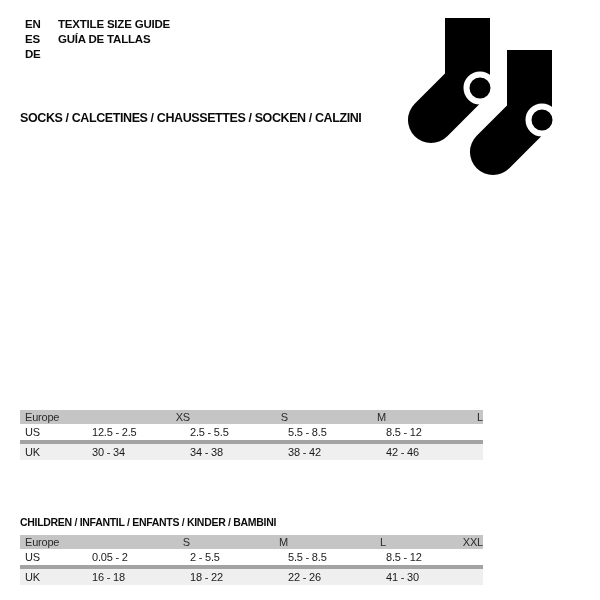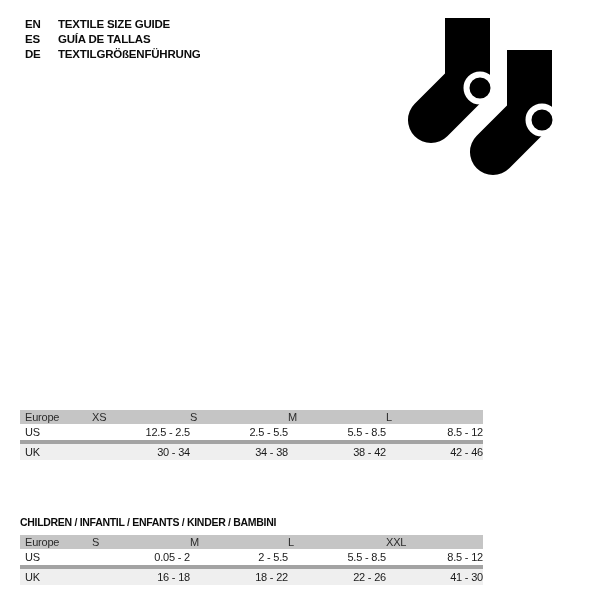--- a/index.html
+++ b/index.html
@@ -67,29 +67,29 @@
     table-layout: fixed;
   }
   table.size-table th {
     background: #c5c5c5;
     font-weight: 400;
     font-size: 11px;
     letter-spacing: -0.2px;
     color: #2b2b2b;
     height: 14px;
     padding: 0;
-    text-align: left;
+    text-align: right;
   }
   table.size-table td {
     font-size: 11px;
     letter-spacing: -0.2px;
     color: #1a1a1a;
     height: 16px;
     padding: 0;
-    text-align: right;
+    text-align: left;
     vertical-align: middle;
   }
   table.size-table th.first,
   table.size-table td.first {
     text-align: left;
     padding-left: 5px;
     margin-left: 32px;
   }
   tr.row-us td { background: #ffffff; border-bottom: 4px solid #a3a3a3; }
   tr.row-uk td { background: #efefef; }
@@ -103,24 +103,24 @@
     <div class="lang-row">
       <span class="lang-code">EN</span>
       <span class="lang-label">TEXTILE SIZE GUIDE</span>
     </div>
     <div class="lang-row">
       <span class="lang-code">ES</span>
       <span class="lang-label">GUÍA DE TALLAS</span>
     </div>
     <div class="lang-row">
       <span class="lang-code">DE</span>
-      <span class="lang-label">TEXTILGRÖßENFÜHRUNG</span>
     </div>
   </div>
 
+  <div class="category-line">SOCKS / CALCETINES / CHAUSSETTES / SOCKEN / CALZINI</div>
 
   <svg class="socks-svg" width="205" height="195" viewBox="0 0 205 195" xmlns="http://www.w3.org/2000/svg" aria-hidden="true">
 
     <g>
       <path d="M 50 13 H 95 V 88.6 L 52.3 131.3 A 23 23 0 0 1 19.7 98.7 L 50 68.4 Z" fill="#000"></path>
       <circle cx="85" cy="83" r="13" fill="#000"></circle>
       <circle cx="85" cy="83" r="13.5" fill="none" stroke="#fff" stroke-width="6"></circle>
     </g>
 
     <g transform="translate(62,32)">

